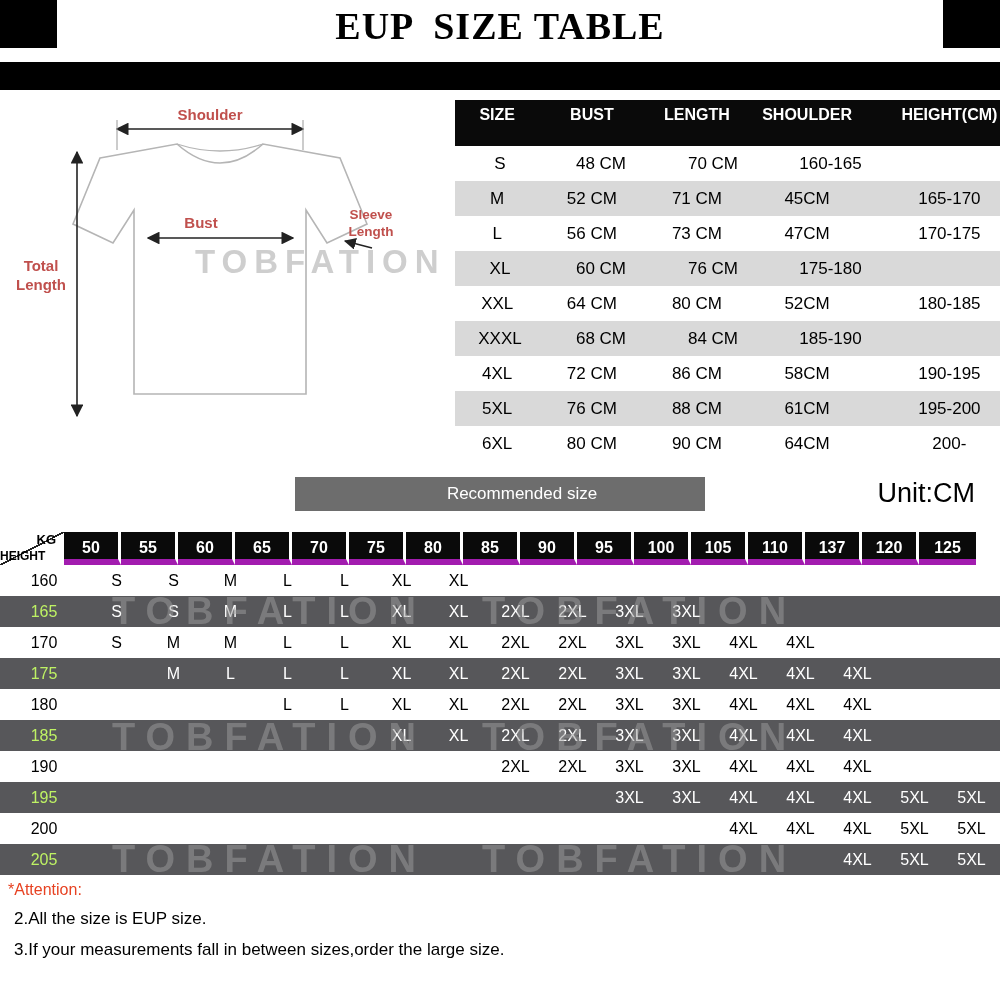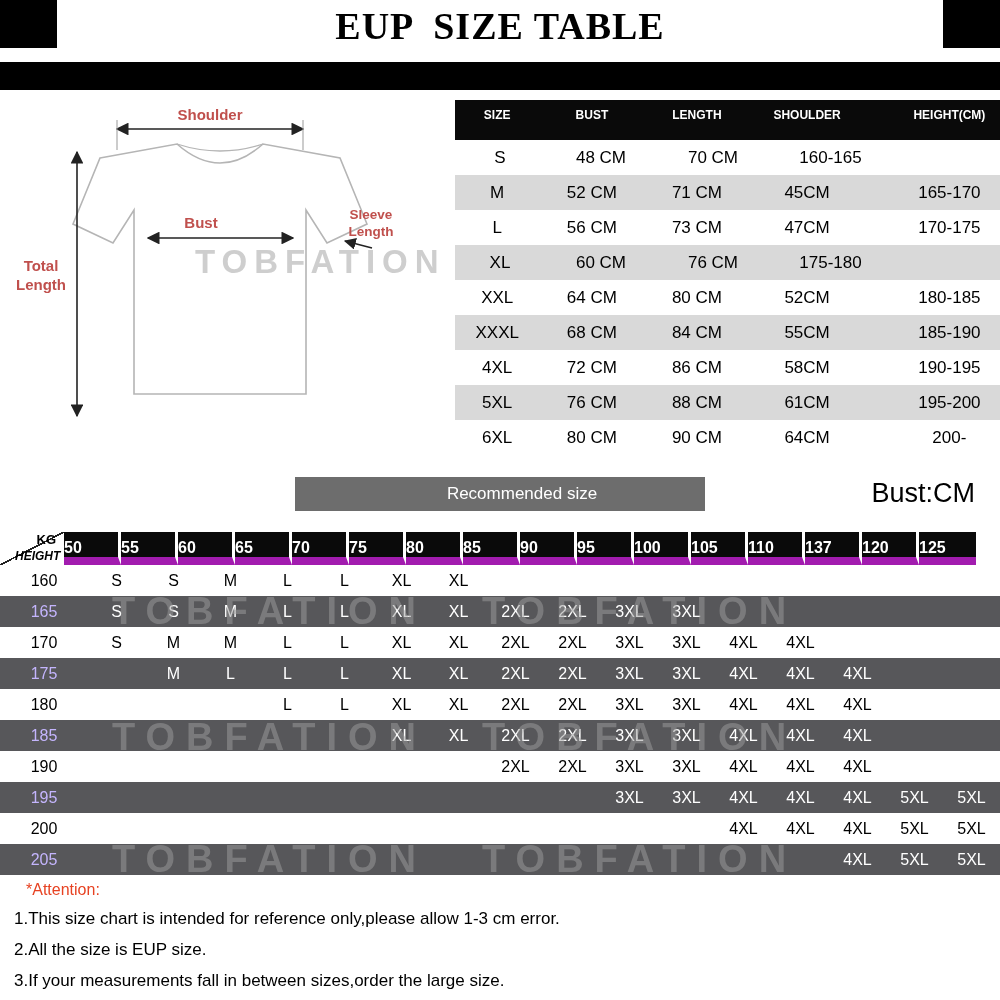--- a/index.html
+++ b/index.html
@@ -15,50 +15,50 @@
   .black-bar { position:absolute; top:62px; left:0; width:1000px; height:28px; background:#000; }
 
   
   .diagram-svg { position:absolute; left:5px; top:96px; width:445px; height:370px; }
   .red-label { fill:#c0504d; font-weight:700; font-size:15px; font-family:"Liberation Sans",sans-serif; }
   .red-label-sm { fill:#c0504d; font-weight:700; font-size:13.5px; font-family:"Liberation Sans",sans-serif; }
 
   
   #size-table { position:absolute; left:455px; top:100px; width:545px; }
   .st-row { display:flex; height:35px; line-height:35px; text-align:center; font-size:17px; }
-  .st-row.st-head { height:40px; line-height:30px; background:#0a0a0a; color:#fff; font-weight:700; font-size:12px; }
+  .st-row.st-head { height:46px; line-height:30px; background:#0a0a0a; color:#fff; font-weight:700; font-size:16px; }
   .st-row.alt { background:#d9d9d9; }
   .st-cell:nth-child(1){width:90px;} .st-cell:nth-child(2){width:112px;}
   .st-cell:nth-child(3){width:112px;} .st-cell:nth-child(4){width:123px;}
   .st-cell:nth-child(5){width:108px;margin-left:34px;}
 
   
   .recommended-bar { position:absolute; left:295px; top:477px; width:410px; height:34px; line-height:34px;
     background:#6d6d6d; color:#fff; font-size:17px; text-align:center;padding-left:44px; }
   .unit-label { position:absolute; right:25px; top:478px; font-size:27px; }
 
   
   #matrix-table { position:absolute; left:0; top:532px; width:1000px; }
   .mx-row { display:flex; height:31px; line-height:31px; }
   .mx-row.mx-head { height:33px; line-height:31px; }
   .mx-corner { width:64px; position:relative;
     background:linear-gradient(to bottom right, #fff 48.6%, #222 48.6%, #222 51.4%, #fff 51.4%); }
   .ck { position:absolute; top:1px; right:8px; font-size:13px; font-weight:700; line-height:14px; }
-  .ch { position:absolute; bottom:2px; left:15px; font-size:12px; font-weight:700; line-height:13px;font-style:italic; }
+  .ch { position:absolute; bottom:2px; left:0; font-size:12px; font-weight:700; line-height:13px; }
   .mx-hcell { width:57px; background:#0a0a0a; color:#fff; font-weight:700; font-size:16px;
-    text-align:left; border-right:3px solid #fff; border-bottom:8px solid #a21caf; }
+    text-align:center; border-right:3px solid #fff; border-bottom:6px solid #a21caf; }
   .mx-hcell:last-child { border-right:none; }
   .mx-label { width:88px; text-align:center; font-size:16px; color:#000; }
   .mx-cell { width:57px; text-align:center; font-size:16px; }
   .mx-row.dark { background:#57575a; }
   .mx-row.dark .mx-cell { color:#fff; }
-  .mx-row.dark .mx-label { color:#c4b5fd; }
-
-  
-  .attention { position:absolute; left:26px; top:881px; font-size:16px; color:#e74222; }
+  .mx-row.dark .mx-label { color:#bef264; }
+
+  
+  .attention { position:absolute; left:8px; top:881px; font-size:16px; color:#e74222; }
   .notes { position:absolute; left:14px; top:903px; }
   .notes p { font-size:17px; line-height:31px; }
 
   
   .wm { position:absolute; color:#9e9e9e; opacity:.5; font-weight:700; letter-spacing:11px;
     font-size:38px; white-space:nowrap; pointer-events:none; display:flex; gap:55px; }
   .wm.shirt { font-size:33px; letter-spacing:7px; left:195px; top:243px; }
   .wm.row-a { left:112px; top:590px; }
   .wm.row-b { left:112px; top:716px; }
   .wm.row-c { left:112px; top:838px; }
@@ -136,21 +136,20 @@
       <div class="st-cell">XXL</div>
       <div class="st-cell">64 CM</div>
       <div class="st-cell">80 CM</div>
       <div class="st-cell">52CM</div>
       <div class="st-cell">180-185</div>
     </div>
     <div class="st-row alt">
       <div class="st-cell">XXXL</div>
       <div class="st-cell">68 CM</div>
       <div class="st-cell">84 CM</div>
-      <div class="st-cell">55CM</div>
       <div class="st-cell">185-190</div>
     </div>
     <div class="st-row">
       <div class="st-cell">4XL</div>
       <div class="st-cell">72 CM</div>
       <div class="st-cell">86 CM</div>
       <div class="st-cell">58CM</div>
       <div class="st-cell">190-195</div>
     </div>
     <div class="st-row alt">
@@ -163,21 +162,21 @@
     <div class="st-row">
       <div class="st-cell">6XL</div>
       <div class="st-cell">80 CM</div>
       <div class="st-cell">90 CM</div>
       <div class="st-cell">64CM</div>
       <div class="st-cell">200-</div>
     </div>
   </div>
 
 <div class="recommended-bar">Recommended size</div>
-<div class="unit-label">Bust:CM</div>
+<div class="unit-label">Unit:CM</div>
 
 <div id="matrix-table">
     <div class="mx-row mx-head">
       <div class="mx-corner">
         <span class="ck">KG</span>
         <span class="ch">HEIGHT</span>
       </div>
       <div class="mx-hcell">50</div>
       <div class="mx-hcell">55</div>
       <div class="mx-hcell">60</div>
@@ -382,21 +381,20 @@
       <div class="mx-cell"></div>
       <div class="mx-cell"></div>
       <div class="mx-cell">4XL</div>
       <div class="mx-cell">5XL</div>
       <div class="mx-cell">5XL</div>
     </div>
   </div>
 
 <div class="attention">*Attention:</div>
 <div class="notes">
-  <p>1.This size chart is intended for reference only,please allow 1-3 cm error.</p>
   <p>2.All the size is EUP size.</p>
   <p>3.If your measurements fall in between sizes,order the large size.</p>
 </div>
 
 <div class="wm shirt">
     <span>TOBFATION</span>
   </div>
 <div class="wm row-a">
     <span>TOBFATION</span>
     <span>TOBFATION</span>

